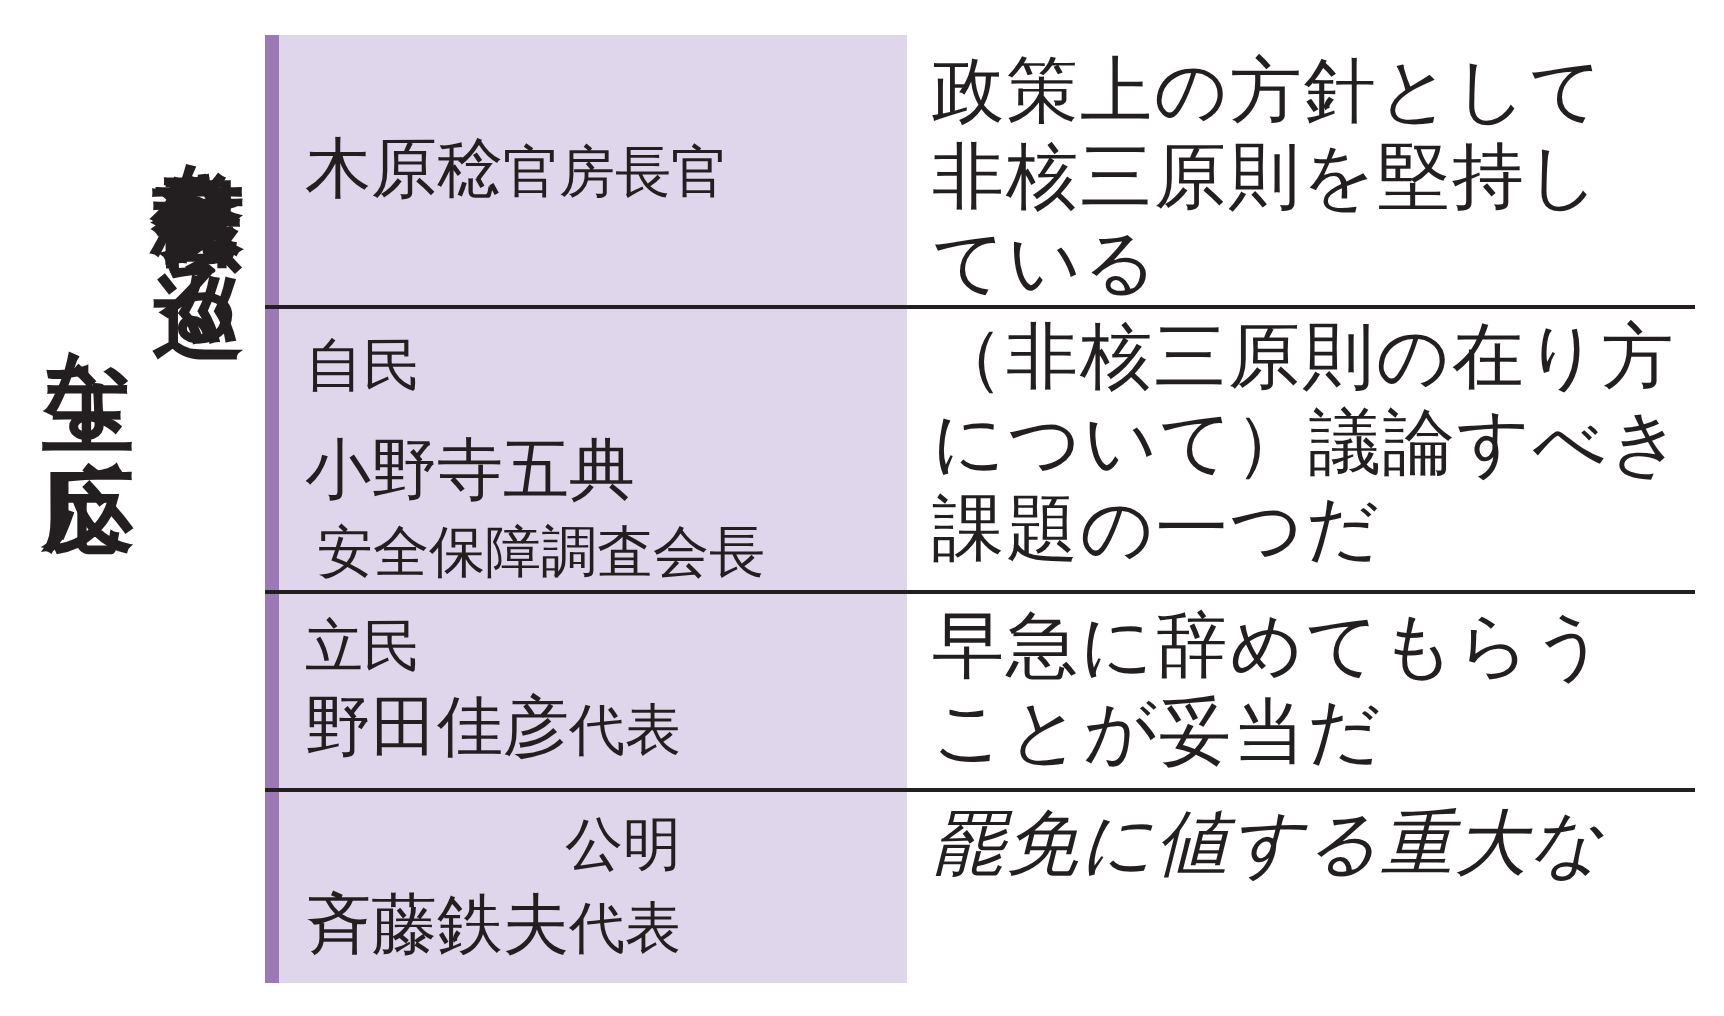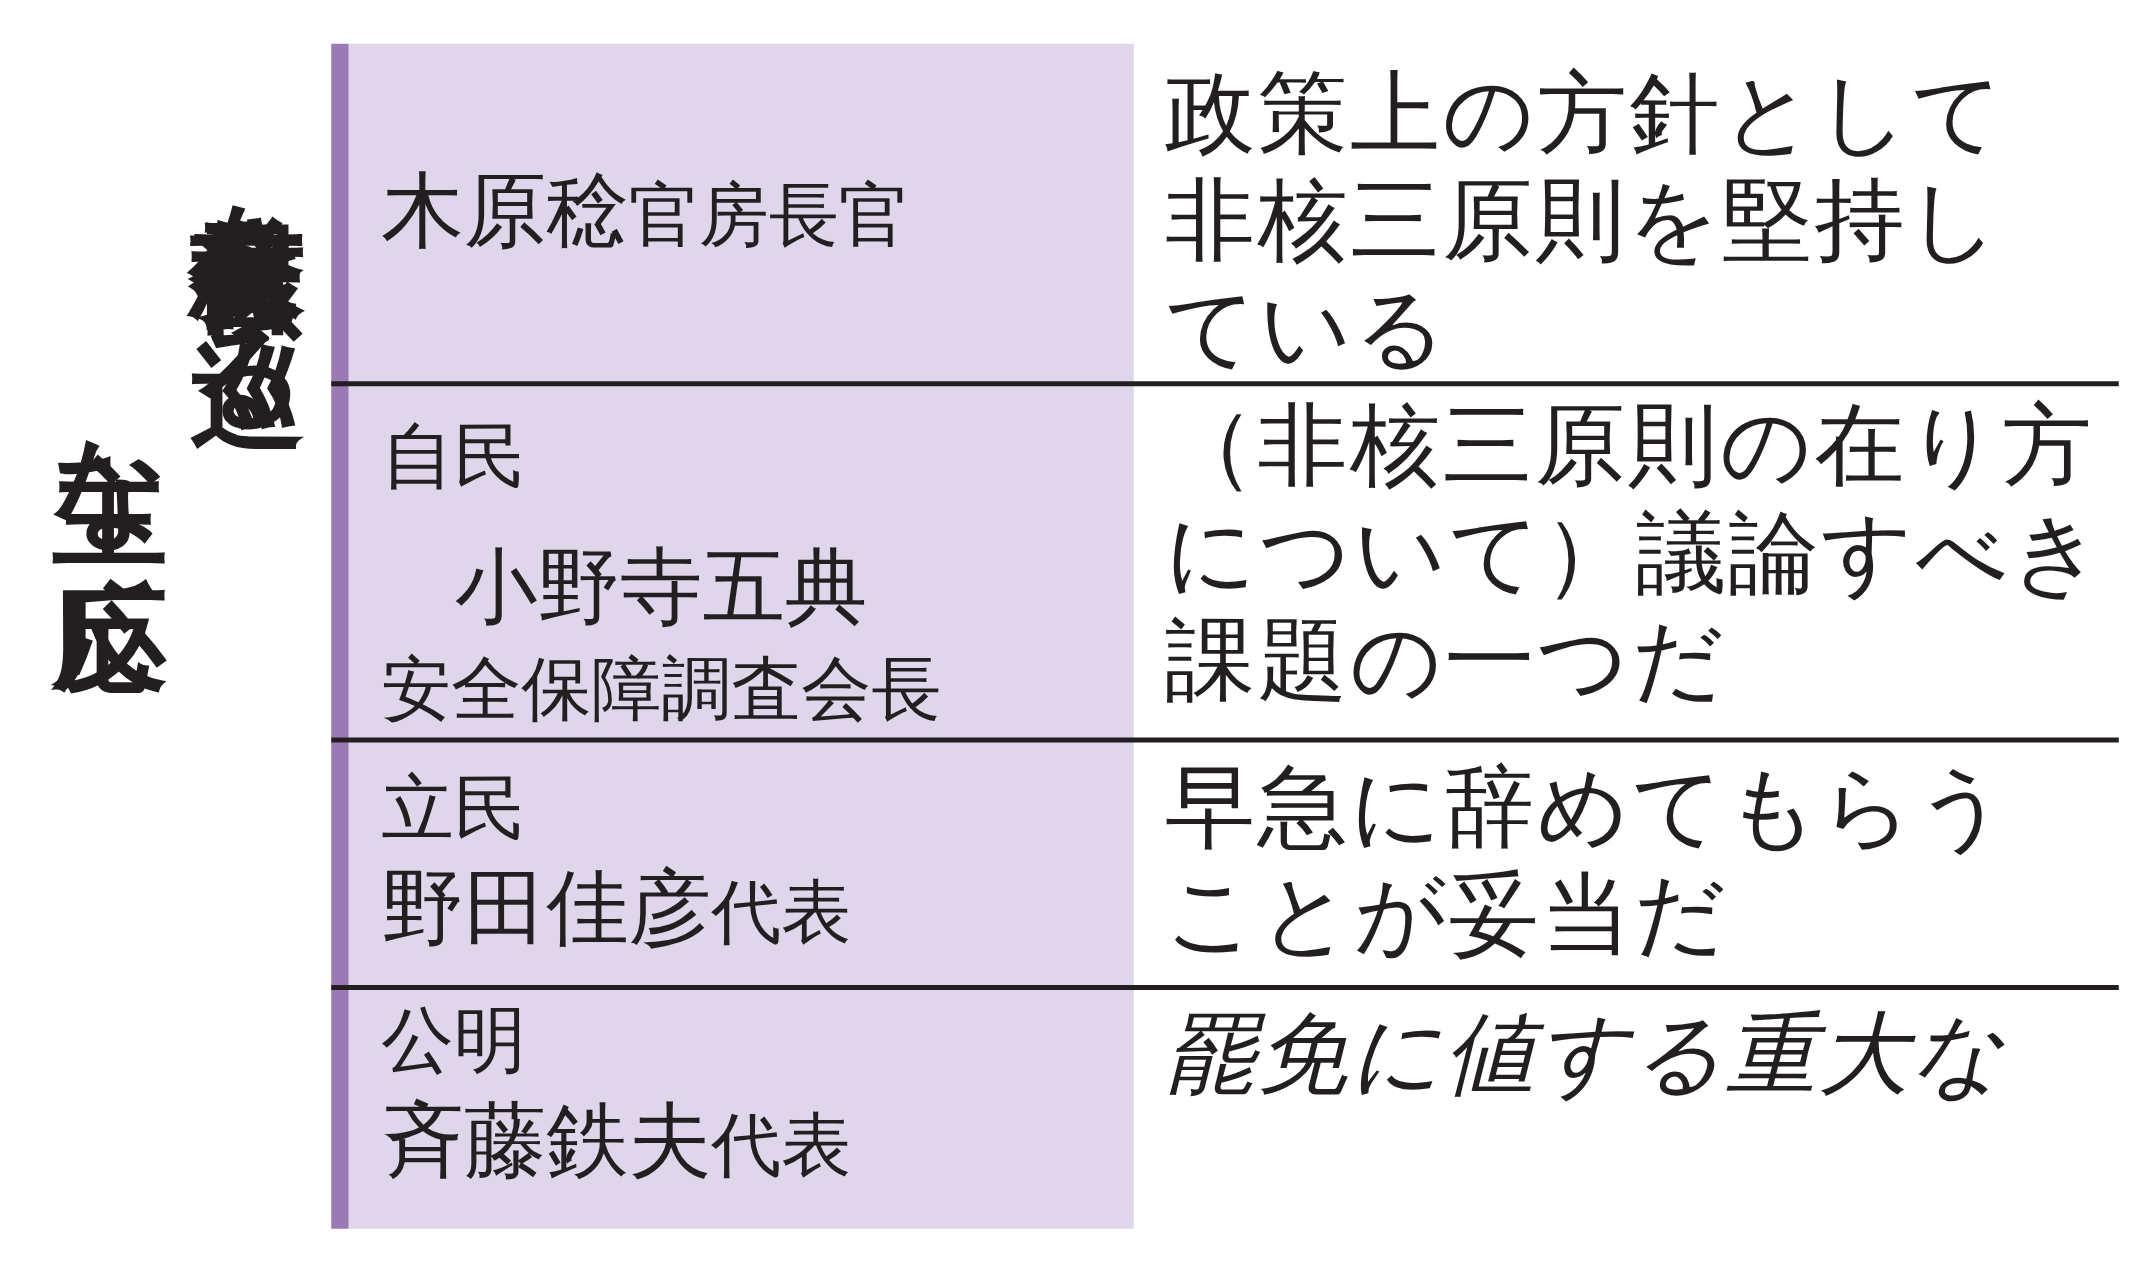--- a/index.html
+++ b/index.html
@@ -40,22 +40,22 @@
     <div>政策上の方針として</div>
     <div>非核三原則を堅持し</div>
     <div>ている</div>
   </div>
 </div>
 <div class="divider" style="top:305px;"></div>
 
 <div class="row" style="top:309px;height:283px;">
   <div class="who" style="top:18px;">
     <div style="font-size:58px;line-height:76px;">自民</div>
-    <div class="big" style="line-height:86px;text-align:center;">小野寺五典</div>
-    <div style="font-size:56px;line-height:78px;">安全保障調査会長</div>
+    <div class="big" style="line-height:86px;">小野寺五典</div>
+    <div style="font-size:56px;line-height:78px;margin-left:12px;">安全保障調査会長</div>
   </div>
   <div class="arrow" style="top:110px;"></div>
   <div class="quote" style="top:4px;">
     <div>（非核三原則の在り方</div>
     <div>について）議論すべき</div>
     <div>課題の一つだ</div>
   </div>
 </div>
 <div class="divider" style="top:590px;"></div>
 
@@ -66,21 +66,21 @@
   </div>
   <div class="arrow" style="top:66px;"></div>
   <div class="quote" style="top:8px;">
     <div>早急に辞めてもらう</div>
     <div>ことが妥当だ</div>
   </div>
 </div>
 <div class="divider" style="top:788px;"></div>
 
 <div class="row" style="top:792px;height:191px;">
-  <div class="who" style="top:2px;">
+  <div class="who" style="top:14px;text-align:right;">
     <div style="font-size:58px;line-height:76px;">公明</div>
     <div style="line-height:86px;"><span class="big">斉藤鉄夫</span><span class="small">代表</span></div>
   </div>
   <div class="arrow" style="top:66px;"></div>
   <div class="quote" style="top:8px;font-style:italic;">
     <div>罷免に値する重大な</div>
   </div>
 </div>
 
 </body></html>

